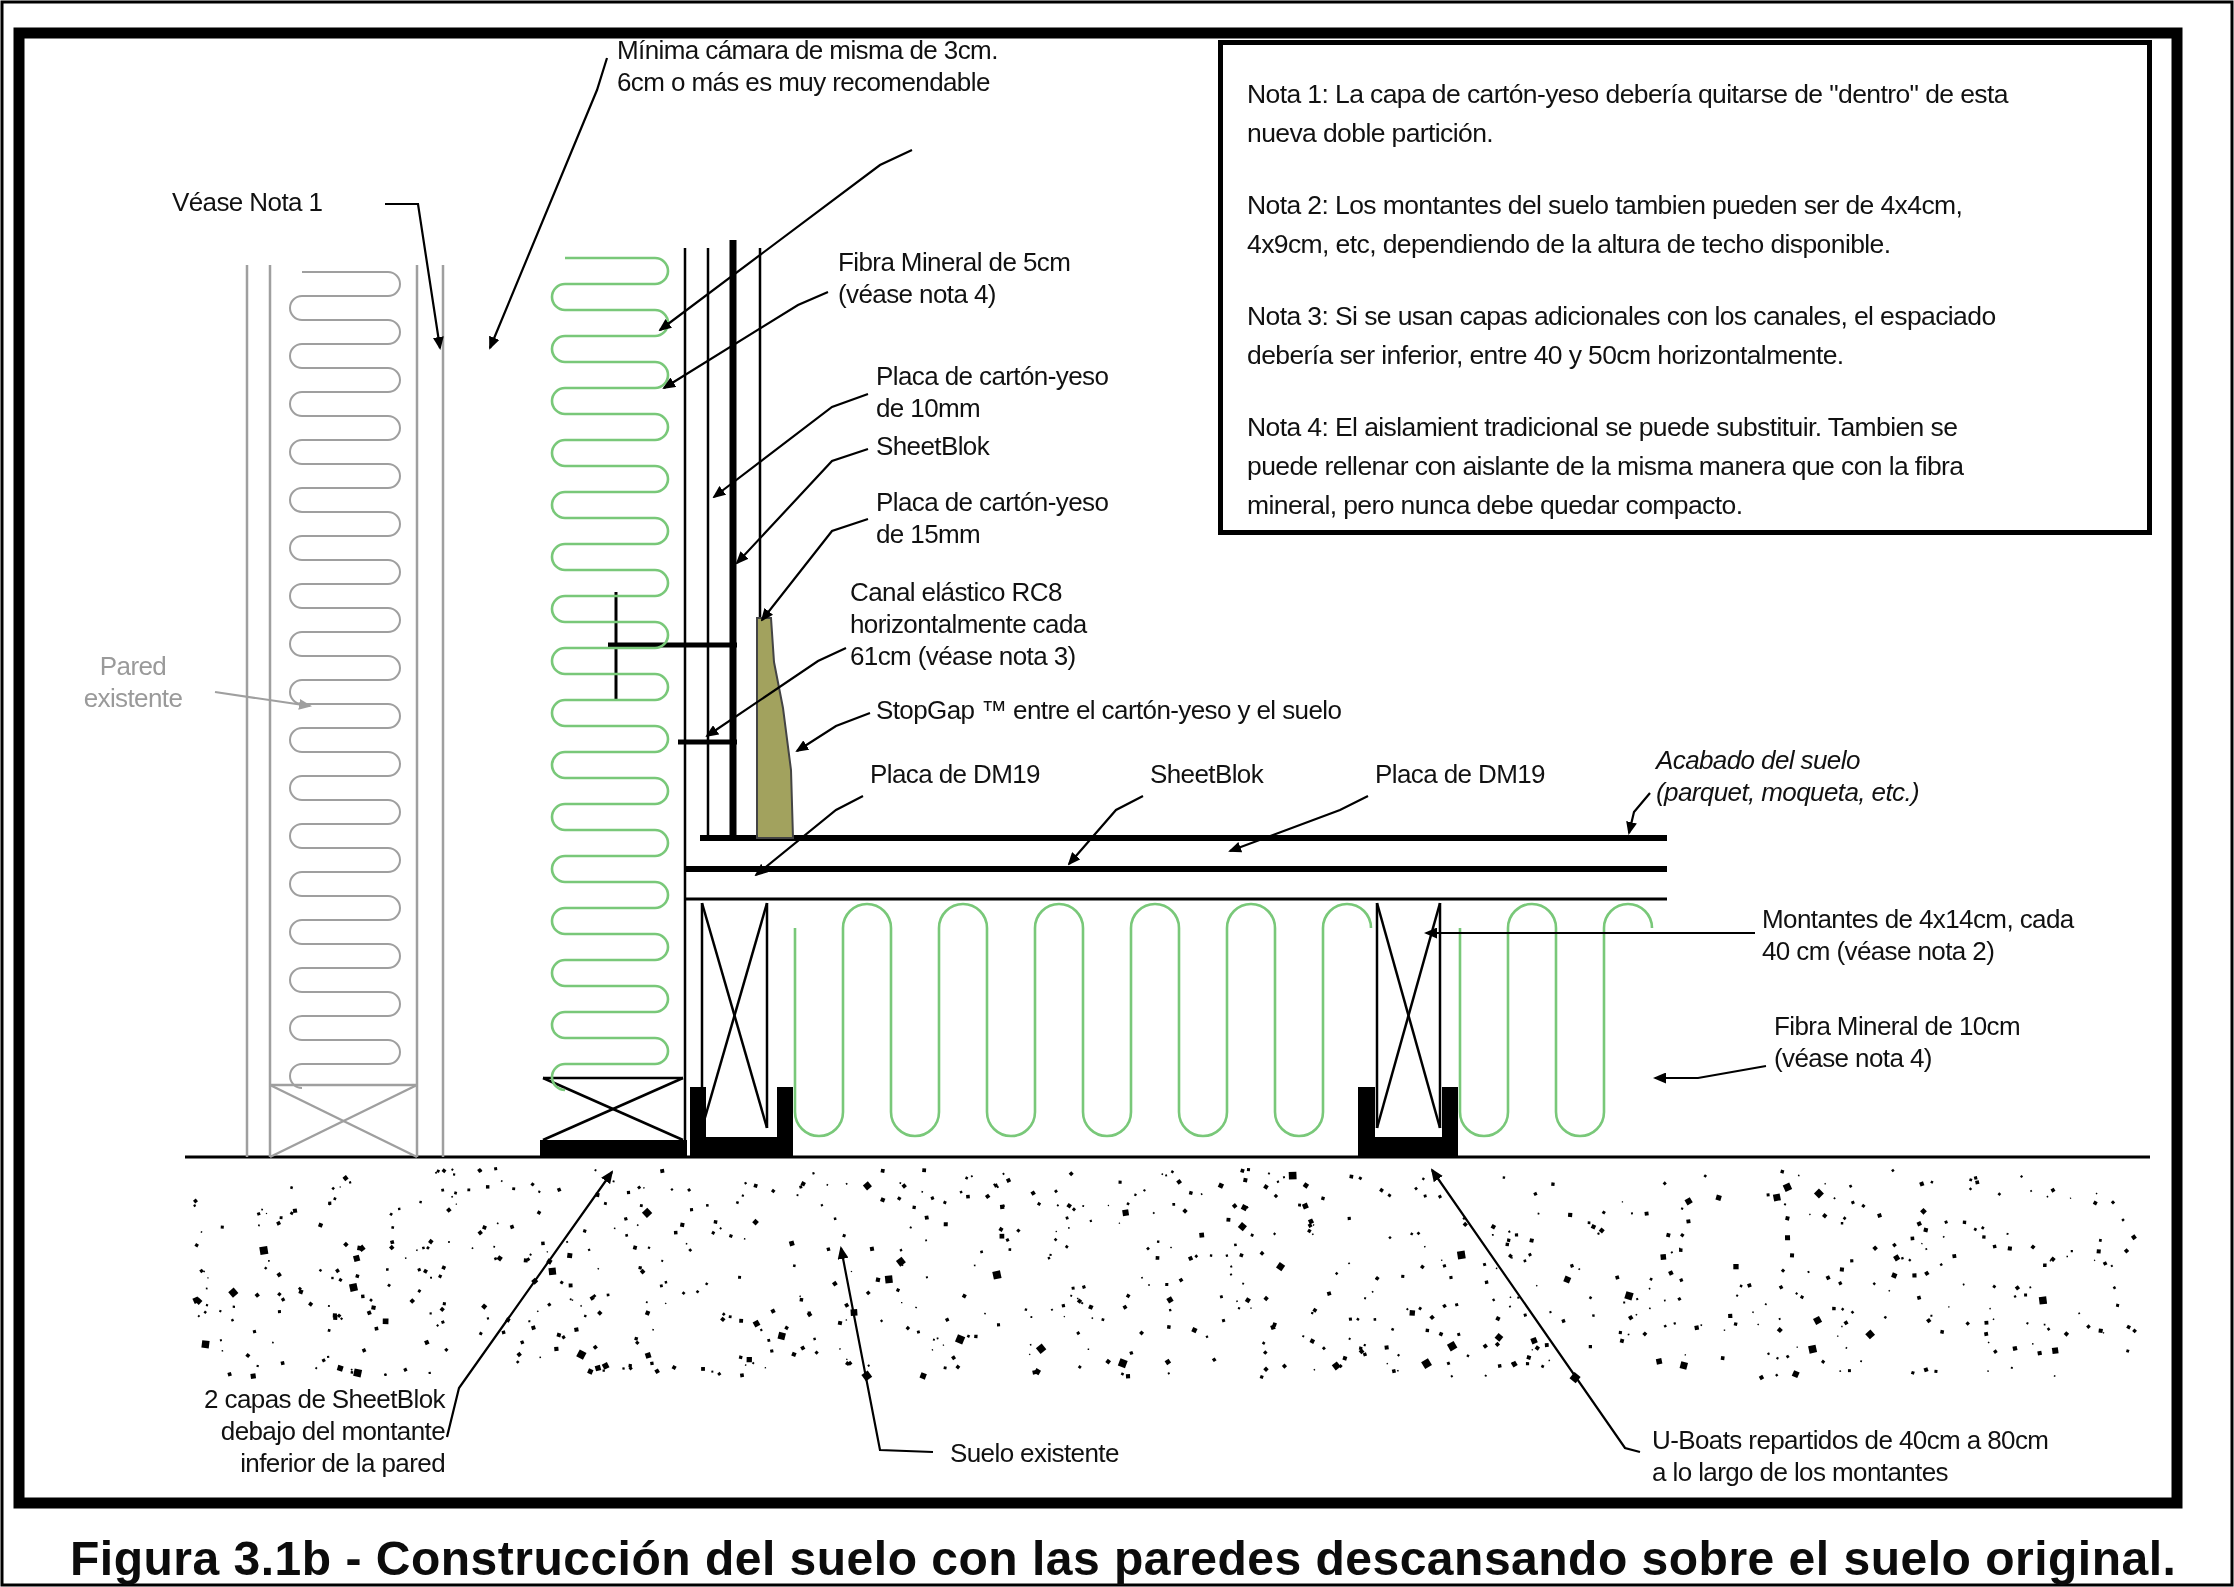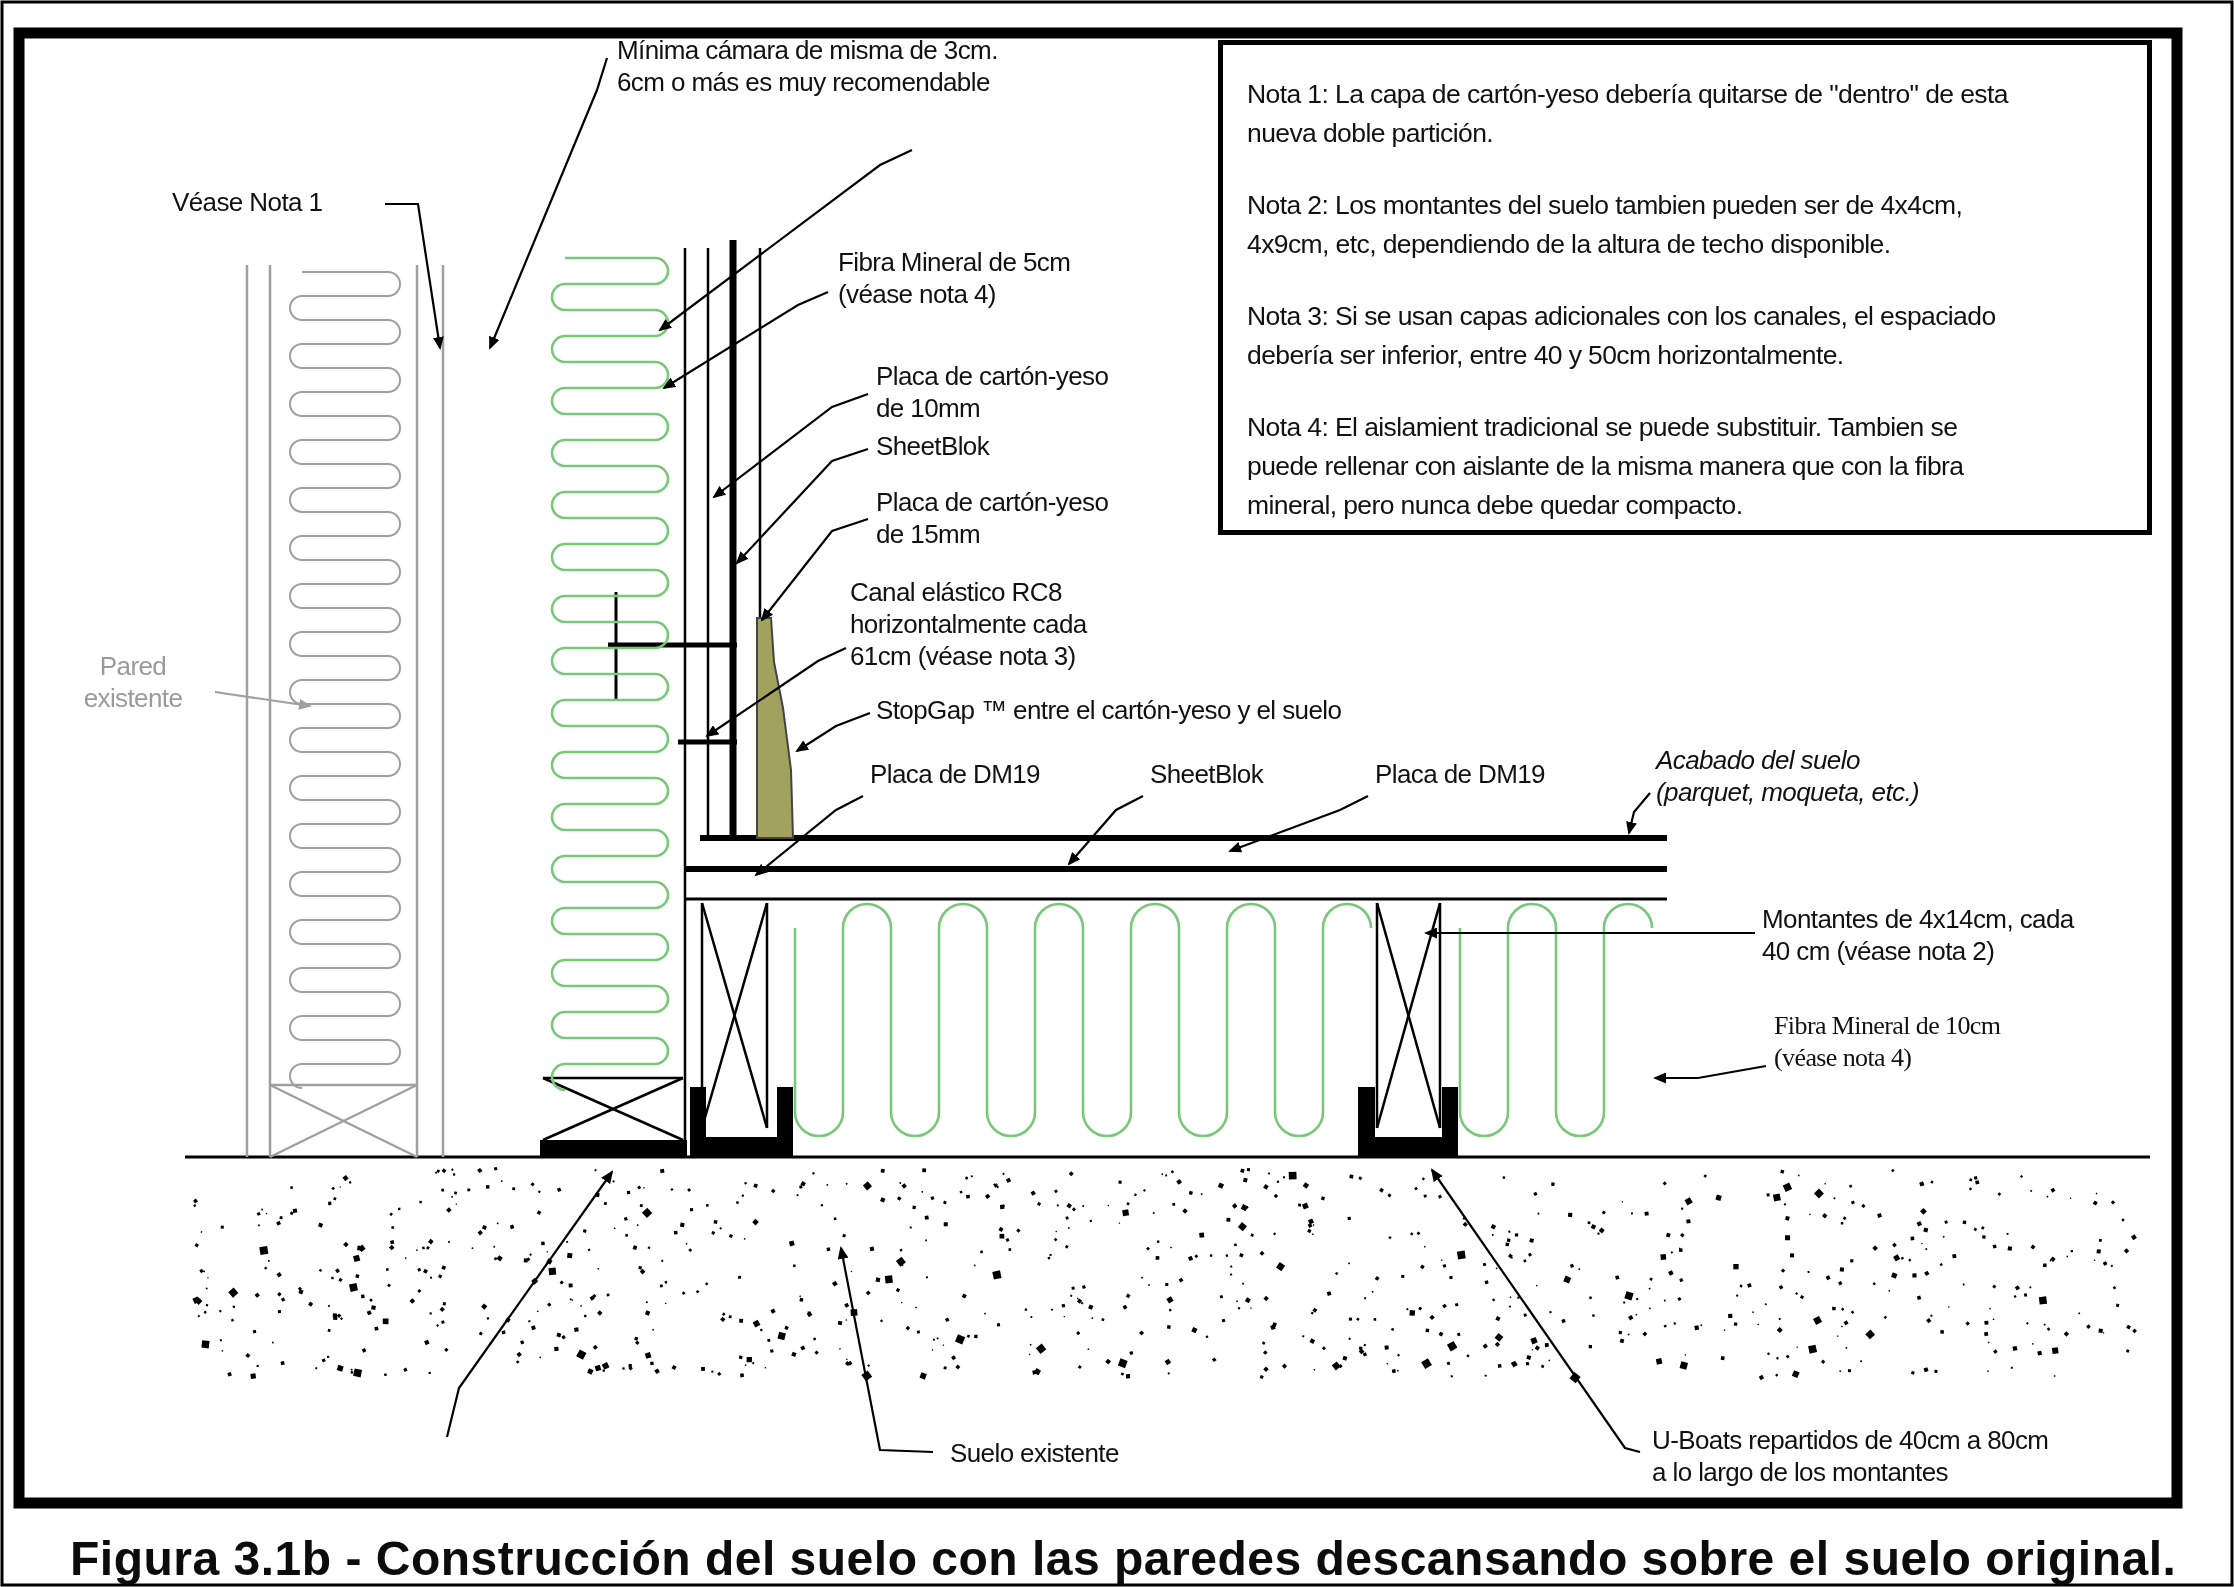--- a/index.html
+++ b/index.html
@@ -955,22 +955,25 @@
 horizontalmente cada
 61cm (véase nota 3)</div>
   <div class="lbl" style="left:876px;top:694px;">StopGap ™ entre el cartón-yeso y el suelo</div>
   <div class="lbl" style="left:870px;top:758px;">Placa de DM19</div>
   <div class="lbl" style="left:1150px;top:758px;">SheetBlok</div>
   <div class="lbl" style="left:1375px;top:758px;">Placa de DM19</div>
   <div class="lbl" style="left:1656px;top:744px;font-style:italic;">Acabado del suelo
 (parquet, moqueta, etc.)</div>
   <div class="lbl" style="left:1762px;top:903px;">Montantes de 4x14cm, cada
 40 cm (véase nota 2)</div>
-  <div class="lbl" style="left:1774px;top:1010px;font-family:Liberation Serif, serif;">Fibra Mineral de 10cm
+  <div class="lbl" style="left:1774px;top:1010px;">Fibra Mineral de 10cm
 (véase nota 4)</div>
   <div class="lbl gray center" style="left:48px;top:650px;width:170px;">Pared
 existente</div>
+  <div class="lbl right" style="left:160px;top:1383px;width:285px;">2 capas de SheetBlok
+debajo del montante
+inferior de la pared</div>
   <div class="lbl" style="left:950px;top:1437px;">Suelo existente</div>
   <div class="lbl" style="left:1652px;top:1424px;">U-Boats repartidos de 40cm a 80cm
 a lo largo de los montantes</div>
 
   <div class="caption">Figura 3.1b  - Construcción del suelo con las paredes descansando sobre el suelo original.</div>
 </div>
 
 </body></html>

